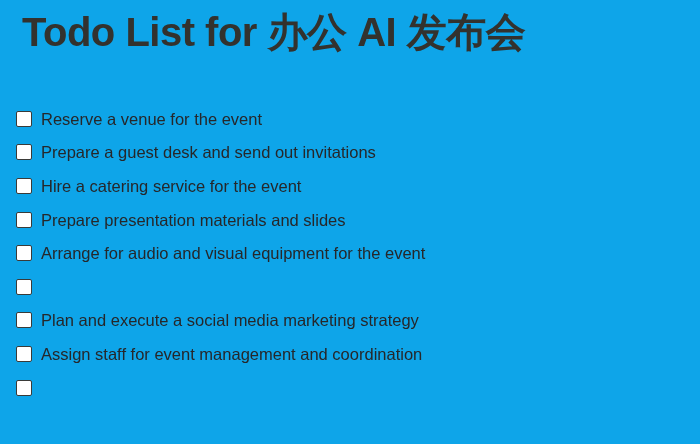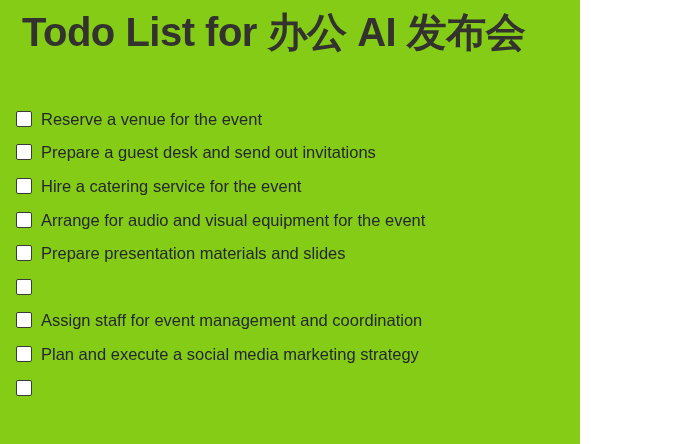--- a/index.html
+++ b/index.html
@@ -5,23 +5,23 @@
   html, body {
     margin: 0;
     padding: 0;
     background: #ffffff;
     width: 700px;
     height: 444px;
     overflow: hidden;
     font-family: "Liberation Sans", sans-serif;
   }
   .page {
-    width: 580px;
+    width: 700px;
     height: 444px;
-    background: #84cc16;
+    background: #0ea5e9;
     box-sizing: border-box;
   }
   .title {
     margin: 0;
     padding: 8px 0 0 22px;
     font-size: 40px;
     line-height: 48px;
     font-weight: 700;
     color: #33322e;
     letter-spacing: -0.5px;
@@ -71,40 +71,40 @@
     <span class="label">Prepare a guest desk and send out invitations</span>
   </div>
 
   <div class="todo-item">
     <span class="checkbox"></span>
     <span class="label">Hire a catering service for the event</span>
   </div>
 
   <div class="todo-item">
     <span class="checkbox"></span>
-    <span class="label">Arrange for audio and visual equipment for the event</span>
+    <span class="label">Prepare presentation materials and slides</span>
   </div>
 
   <div class="todo-item">
     <span class="checkbox"></span>
-    <span class="label">Prepare presentation materials and slides</span>
+    <span class="label">Arrange for audio and visual equipment for the event</span>
   </div>
 
   <div class="todo-item">
     <span class="checkbox"></span>
   </div>
 
   <div class="todo-item">
     <span class="checkbox"></span>
-    <span class="label">Assign staff for event management and coordination</span>
+    <span class="label">Plan and execute a social media marketing strategy</span>
   </div>
 
   <div class="todo-item">
     <span class="checkbox"></span>
-    <span class="label">Plan and execute a social media marketing strategy</span>
+    <span class="label">Assign staff for event management and coordination</span>
   </div>
 
   <div class="todo-item">
     <span class="checkbox"></span>
   </div>
 
 </div>
 </div>
 
 </body></html>

